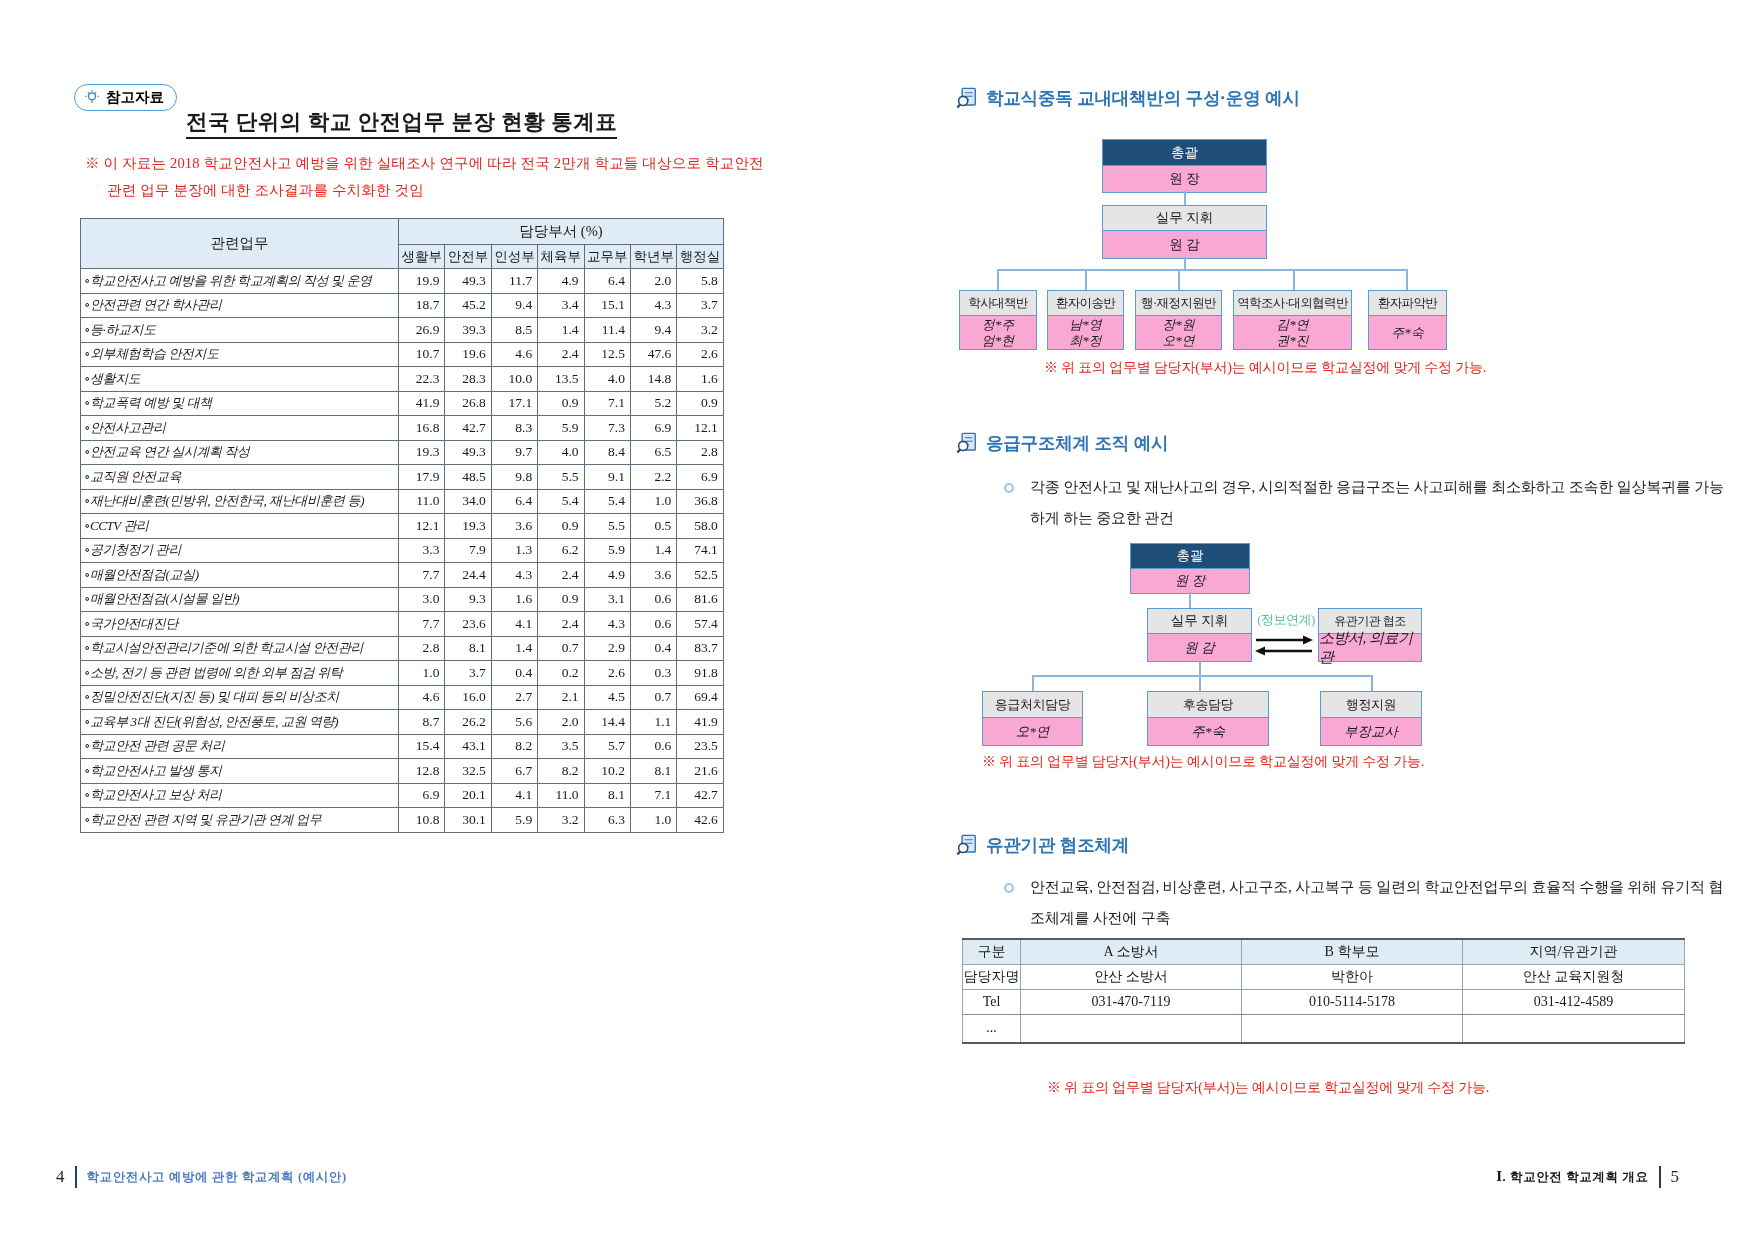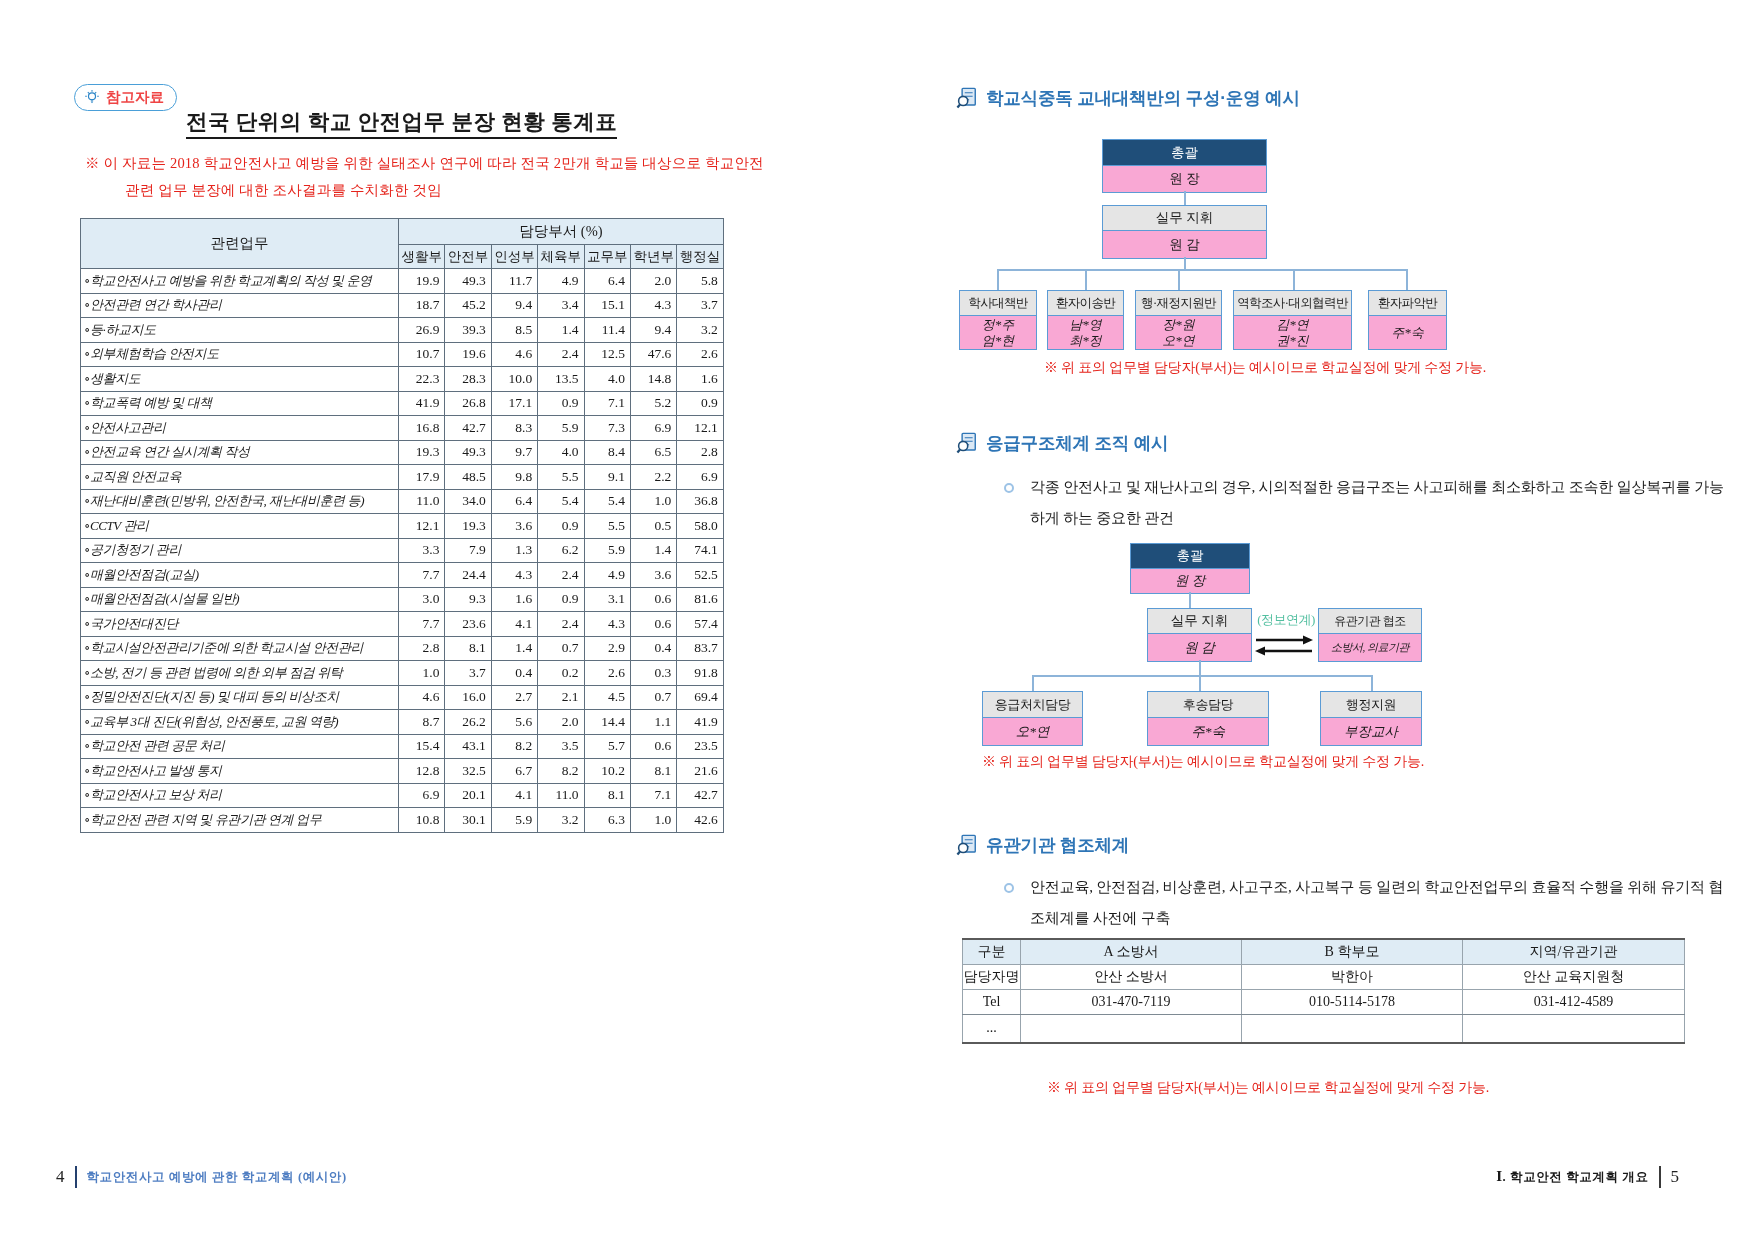--- a/index.html
+++ b/index.html
@@ -2,27 +2,27 @@
 <html><head>
 <meta charset="utf-8">
 <style>
   *{margin:0;padding:0;box-sizing:border-box}
   html,body{width:1753px;height:1240px}
   body{font-family:"Liberation Serif","DejaVu Serif",serif;color:#1a1a1a;background:#ffffff;position:relative}
   .sheet{position:absolute;inset:0;background:#ffffff;overflow:hidden}
 
   
   .ref-badge{position:absolute;left:74px;top:84px;display:flex;align-items:center;gap:6px;
-    border:1.6px solid #4a9fd8;border-radius:15px;padding:3px 12px 3px 9px;color:#ef4444;
+    border:1.6px solid #4a9fd8;border-radius:15px;padding:3px 12px 3px 9px;color:#000000;
     font-size:14.5px;font-weight:bold;background:#fff}
   .doc-title{position:absolute;left:80px;top:107px;width:643px;text-align:center;
     font-size:21.5px;font-weight:bold;letter-spacing:.5px}
   .doc-title .ul{border-bottom:2px solid #1a1a1a;padding-bottom:3px}
   .red-note{position:absolute;left:85px;top:150px;color:#e5231b;font-size:14.5px;line-height:27px;letter-spacing:.2px}
-  .red-note .l2{margin-left:40px}
+  .red-note .l2{margin-left:22px}
 
   .stats-table{position:absolute;left:80px;top:218px;width:643px;border-collapse:collapse;
     table-layout:fixed;border:1.5px solid #3f4a55}
   .stats-table th,.stats-table td{border:1px solid #5f6f7e}
   .stats-table thead th{background:#dfecf5;font-weight:normal}
   .stats-table .group-h{height:26px;font-size:14.5px}
   .stats-table .task-h{font-size:14.5px}
   .stats-table .dept-h{height:24px;font-size:13.5px}
   .stats-table tbody td{height:24.5px;background:#fff}
   .stats-table td.task{font-style:italic;font-size:13px;padding-left:3px;white-space:nowrap;
@@ -88,21 +88,21 @@
   #bt2{left:1030px;top:872px}
 
   
   #c2-top{left:1130px;top:543px;width:120px}
   #c2-top .ohead{height:24px}  #c2-top .obody{height:25px}
   #l4{left:1189px;top:592px;width:1.5px;height:16px}
   #c2-mid{left:1147px;top:608px;width:105px}
   #c2-mid .ohead{height:25px}  #c2-mid .obody{height:27px}
   #c2-side{left:1318px;top:608px;width:104px}
   #c2-side .ohead{height:25px;font-size:12px;letter-spacing:-.5px}
-  #c2-side .obody{height:27px;font-size:11px;letter-spacing:-.5px}
+  #c2-side .obody{height:27px;font-size:15px;letter-spacing:-.5px}
   #linklabel{position:absolute;left:1250px;top:611px;width:72px;text-align:center;color:#52BFA0;font-size:13px;letter-spacing:-.5px}
   #arrows{position:absolute;left:1254px;top:633px}
   #l5{left:1199px;top:660px;width:1.5px;height:15px}
   #l6{left:1032px;top:675px;width:340px;height:1.5px}
   .stub2{position:absolute;width:1.5px;height:16px;top:675px;background:#8DB4D9}
   #su0{left:1032px}#su1{left:1199px}#su2{left:1371px}
   .child{top:691px}
   .child .ohead{height:26px;font-size:13px;letter-spacing:-.4px}
   .child .obody{height:27px;font-style:italic}
   .child-0{left:982px;width:101px}

